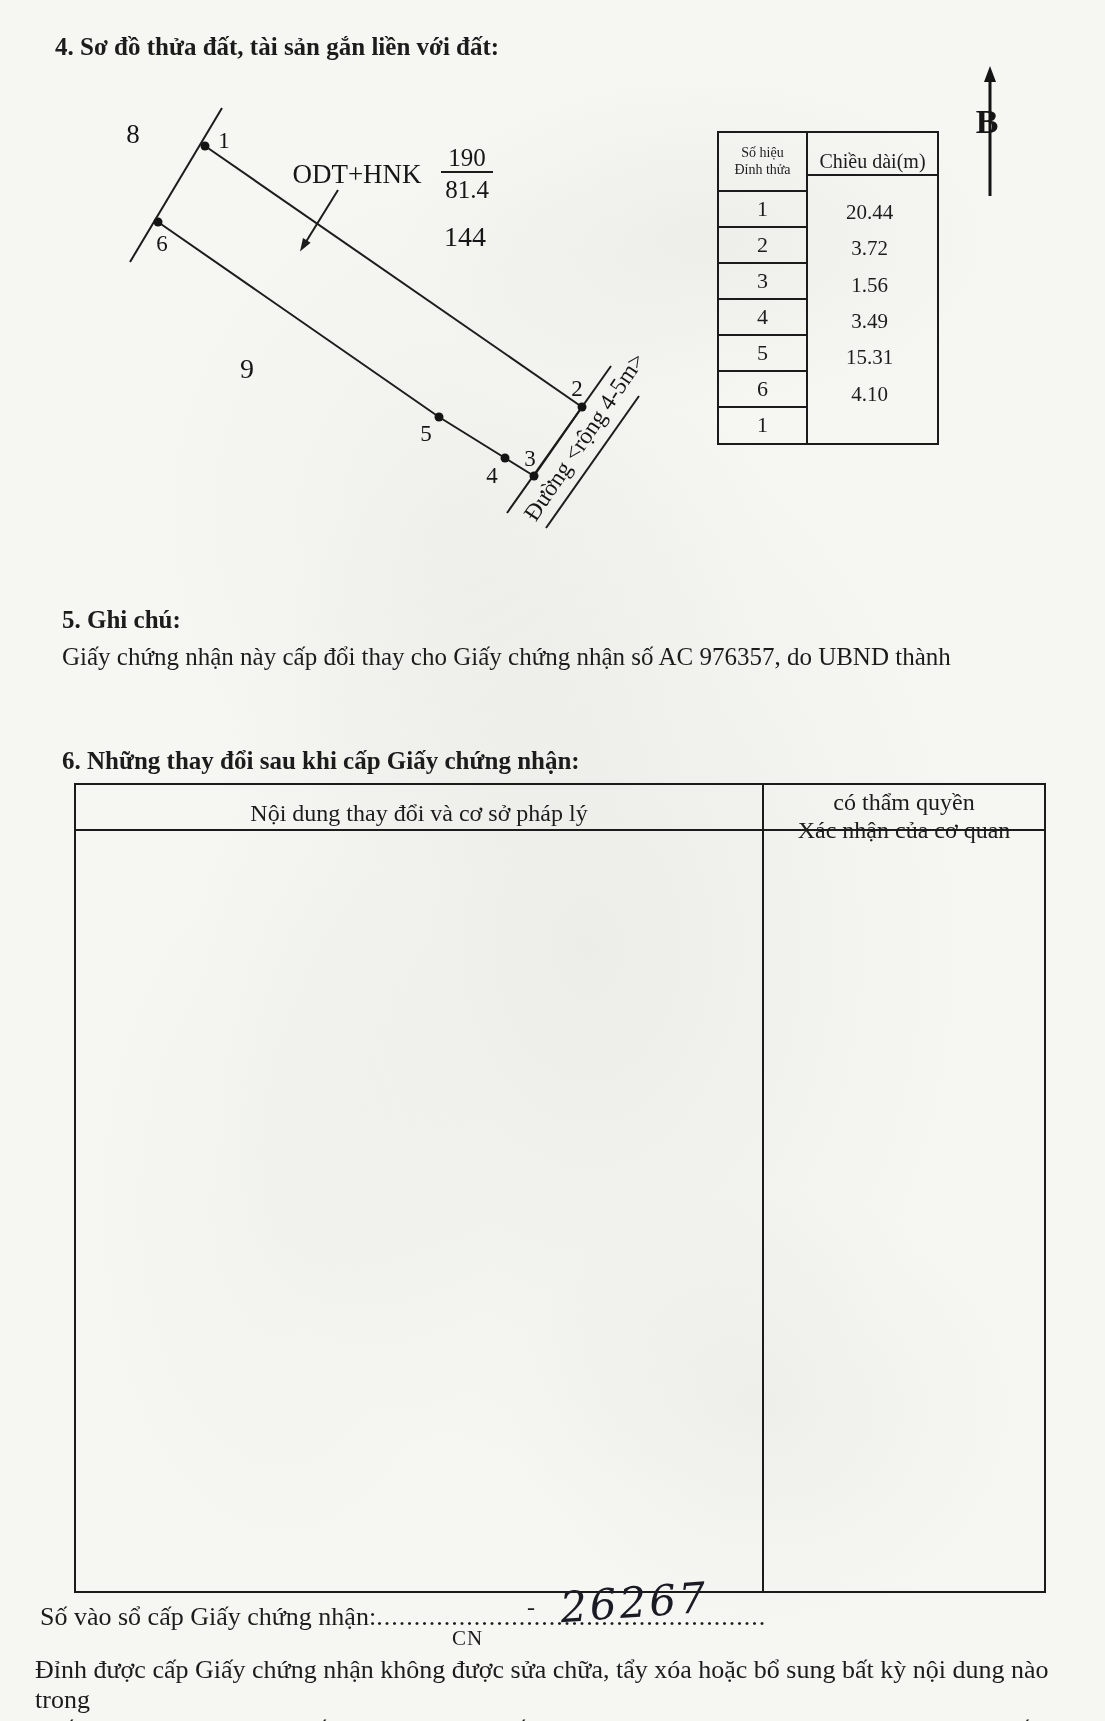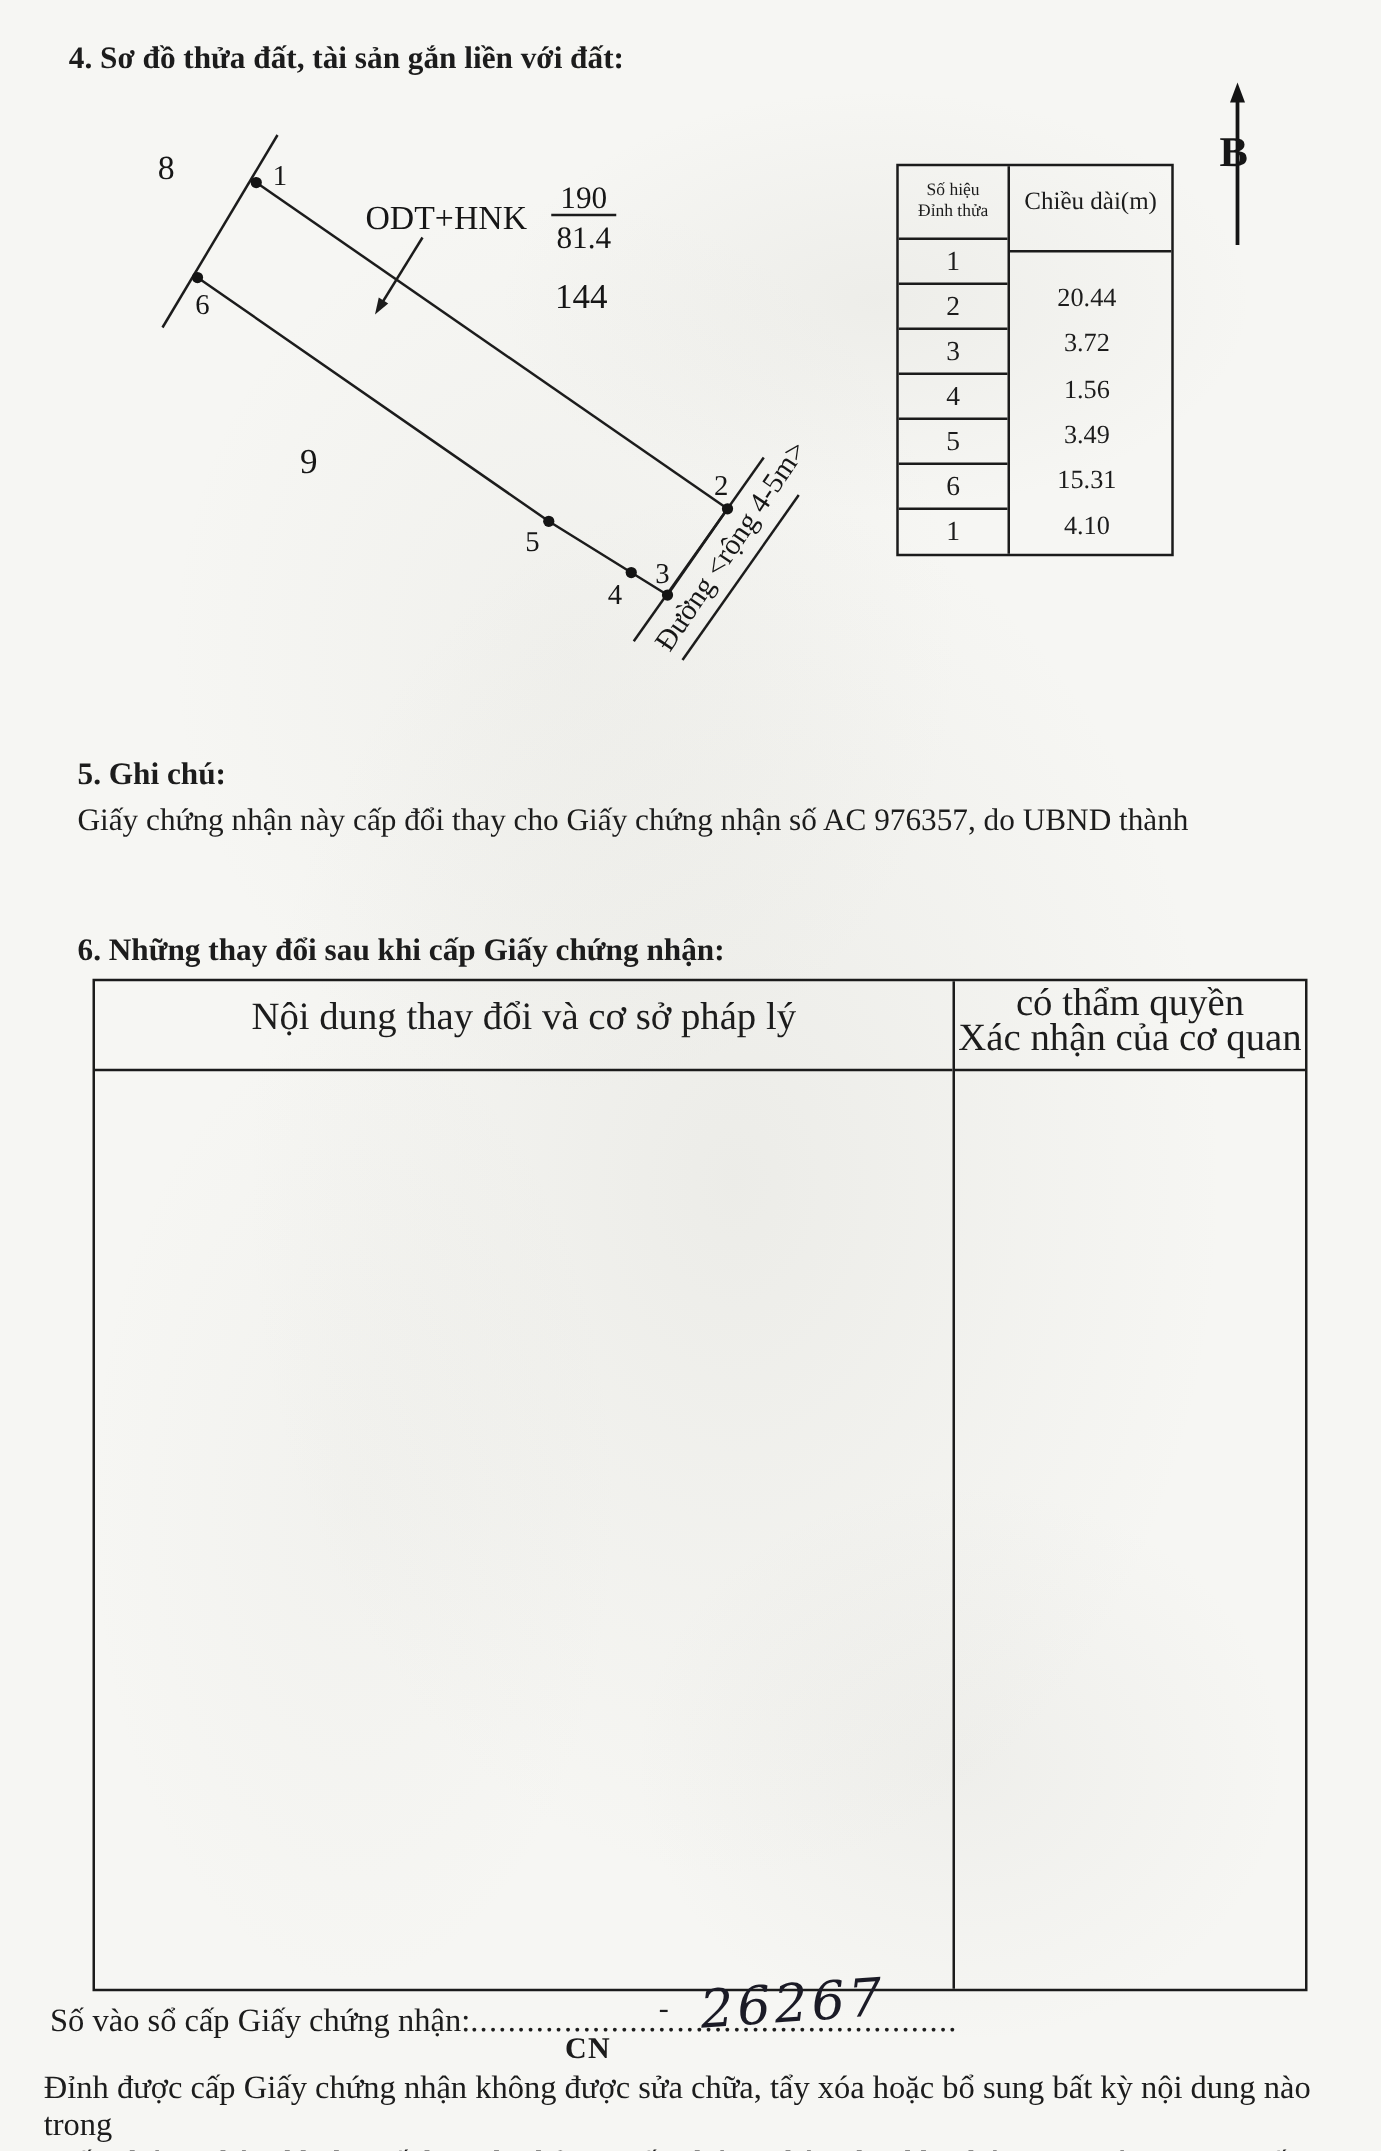--- a/index.html
+++ b/index.html
@@ -31,48 +31,48 @@
   
   .vtable{
     left:717px;top:131px;width:222px;height:314px;
     border:2px solid #1b1b1b;display:flex;box-sizing:border-box;
     background:transparent;
   }
   .vtable .colA{width:89px;border-right:2px solid #1b1b1b;box-sizing:border-box;display:flex;flex-direction:column;}
   .vtable .colB{flex:1;display:flex;flex-direction:column;}
   .vtable .headA{height:59px;border-bottom:2px solid #1b1b1b;box-sizing:border-box;
     text-align:center;font-size:14px;line-height:17px;padding-top:11px;}
-  .vtable .headB{height:69px;border-bottom:2px solid #1b1b1b;box-sizing:border-box;
+  .vtable .headB{height:43px;border-bottom:2px solid #1b1b1b;box-sizing:border-box;
     text-align:center;font-size:20px;line-height:56px;}
   .vtable .vcell{height:36px;line-height:34px;text-align:center;font-size:22px;
     border-bottom:2px solid #1b1b1b;box-sizing:border-box;}
   .vtable .vcell:last-child{border-bottom:none;flex:1;}
   .vtable .lenbody{position:relative;flex:1;}
   .vtable .lenval{position:absolute;left:0;right:6px;height:26px;line-height:26px;
     text-align:center;font-size:21px;}
 
   
   .ctable{
     left:74px;top:783px;width:972px;height:810px;
     border:2px solid #1b1b1b;box-sizing:border-box;display:flex;
   }
   .ctable .c1{width:688px;border-right:2px solid #1b1b1b;box-sizing:border-box;display:flex;flex-direction:column;}
   .ctable .c2{flex:1;display:flex;flex-direction:column;}
-  .ctable .ch{height:72px;border-bottom:2px solid #1b1b1b;box-sizing:border-box;
-    text-align:center;font-size:31px;}
+  .ctable .ch{height:46px;border-bottom:2px solid #1b1b1b;box-sizing:border-box;
+    text-align:center;font-size:24px;}
   .ctable .c1 .ch{line-height:56px;}
   .ctable .c2 .ch{line-height:28px;padding-top:3px;}
   .ctable .cbody{flex:1;}
 
   .note-line{line-height:31px;font-size:25px;}
   .warn-line{line-height:30px;font-size:26px;}
 
   .registry{left:40px;top:1602px;font-size:26px;white-space:nowrap;}
   .registry .dots{letter-spacing:1px;}
-  .cn{left:452px;top:1626px;font-size:24px;font-weight:700;letter-spacing:1px;}
+  .cn{left:452px;top:1626px;font-size:21px;font-weight:400;letter-spacing:1px;}
   .dash{left:527px;top:1594px;font-size:24px;}
   .handnum{
     left:560px;top:1578px;
     font-family:"DejaVu Serif","Liberation Serif",serif;
     font-style:italic;font-size:42px;letter-spacing:3px;
     color:#1b1b26;transform:rotate(-4deg);
   }
 </style>
 </head>
 <body>

